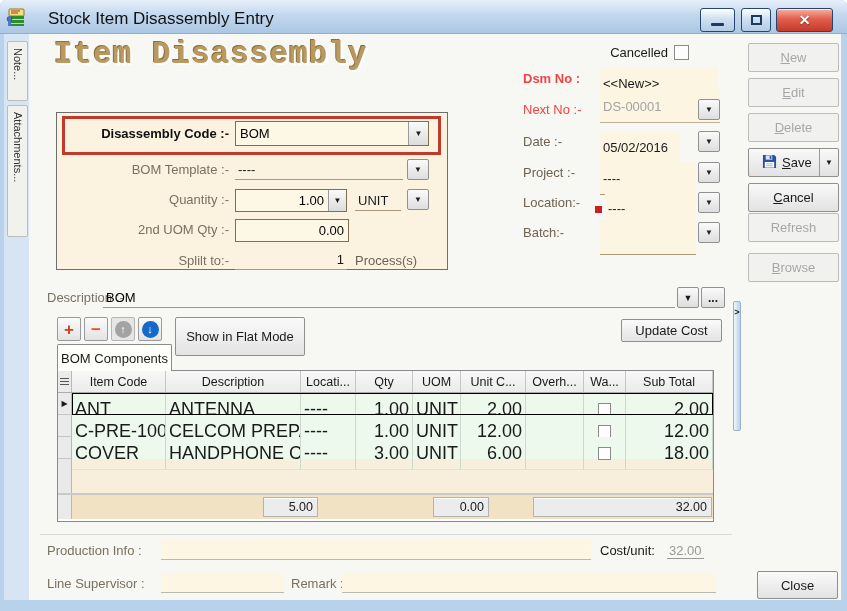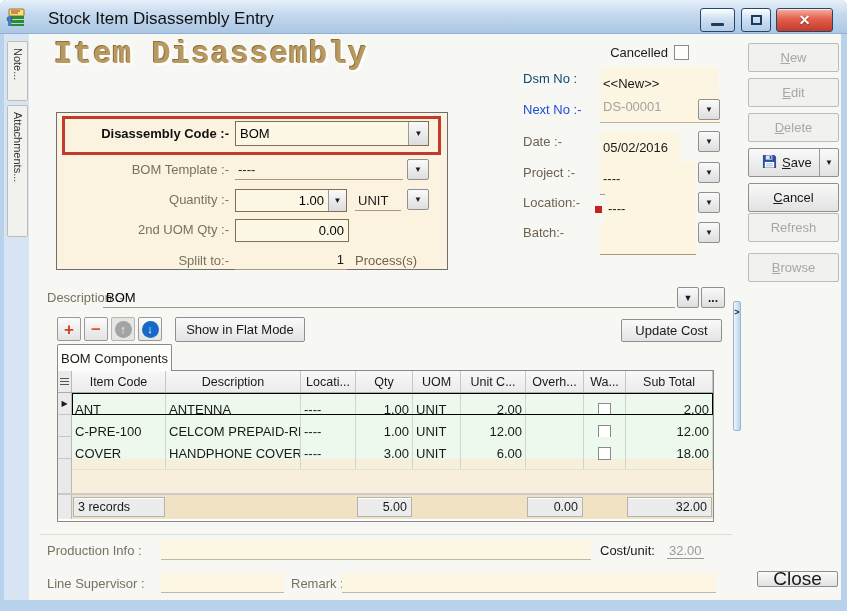--- a/index.html
+++ b/index.html
@@ -35,22 +35,22 @@
   .flabel{position:absolute;left:8px;width:164px;text-align:right;color:#79715f;font-size:13px}
   .combo{position:absolute;display:flex;background:#fdf7e6;border:1px solid #80714e}
   .combo input{flex:1;border:none;background:transparent;font:13px "Liberation Sans",sans-serif;padding:0 4px;outline:none;min-width:0}
   .combo .arrow{width:20px;background:linear-gradient(#fafafa,#dcdcdc);border-left:1px solid #9a9a9a;display:flex;align-items:center;justify-content:center;font-size:8px}
   .boxinput{position:absolute;background:#fdf7e6;border:1px solid #80714e;display:flex;align-items:center}
   .boxinput input{flex:1;border:none;background:transparent;font:13px "Liberation Sans",sans-serif;text-align:right;padding:0 4px;outline:none;min-width:0}
   .uline{position:absolute;border-bottom:1px solid #a89a78;font-size:13px;display:flex;align-items:flex-end;padding:0 3px 2px}
   .uline.num{justify-content:flex-end}
   
   .dlbl{position:absolute;left:519px;font-size:13px;color:#6e6250}
-  .dlbl.bold{font-weight:normal;color:#0c4a6e}
-  .dlbl.gray{color:#1d4ed8}
+  .dlbl.bold{font-weight:bold;color:#ef4444}
+  .dlbl.gray{color:#ef4444}
   .red-sq{position:absolute;left:591px;top:172px;width:7px;height:7px;background:#cc2020}
   
   .btn{position:absolute;left:744px;width:91px;height:29px;border:1px solid #8f8f8f;border-radius:2px;background:linear-gradient(#f9f9f9,#e2e2e2);display:flex;align-items:center;justify-content:center;font-size:13px;color:#1a1a1a}
   .btn.disabled{border-color:#bcbcbc;background:#f1f1f0;color:#a7a7a7}
   .u{text-decoration:underline}
   .save-arrow{position:absolute;right:0;top:0;bottom:0;width:19px;border-left:1px solid #9a9a9a;display:flex;align-items:center;justify-content:center;font-size:8px}
   .floppy{margin-right:5px}
   
   .desc-input{position:absolute;left:99px;top:253px;width:572px;height:21px;background:transparent;border:none;border-bottom:1px solid #9a9a8c;font:13px "Liberation Sans",sans-serif;padding:0 3px;outline:none}
   .mini-btn{position:absolute;height:21px;background:linear-gradient(#fafafa,#dedede);border:1px solid #909090;border-radius:2px;display:flex;align-items:center;justify-content:center;font-size:9px}
@@ -64,21 +64,21 @@
   .circ.up{background:#a3a3a3}
   .circ.down{background:#1668c9}
   .wbtn{position:absolute;border:1px solid #8f8f8f;border-radius:2px;background:linear-gradient(#fafafa,#e3e3e3);display:flex;align-items:center;justify-content:center;font-size:13px}
   
   .tab{position:absolute;left:53px;top:310px;width:115px;height:27px;background:#fdfdfa;border:1px solid #8a8a8a;border-bottom:none;border-radius:2px 2px 0 0;display:flex;align-items:center;justify-content:center;font-size:13px;z-index:2}
   .grid{position:absolute;left:53px;top:336px;width:657px;height:152px;border:1px solid #8a8a8a;background:#fff;z-index:1}
   .gheader{display:flex;height:22px;background:linear-gradient(#f8f8f8,#ebebeb);border-bottom:1px solid #ababab}
   .gsel{width:14px;background:#eaeaea;border-right:1px solid #b9b9b9;display:flex;align-items:center;justify-content:center;flex:none}
   .hc{border-right:1px solid #c6c6c6;font-size:12.5px;display:flex;align-items:center;justify-content:center;flex:none}
   .grow{display:flex;height:22px;background:#ecf9ec;position:relative}
-  .gc{border-right:1px solid #ccd8cc;border-bottom:1px solid #d8e6d8;font-size:13px;padding:16px 3px;display:flex;align-items:center;flex:none;overflow:hidden;white-space:nowrap}
+  .gc{border-right:1px solid #ccd8cc;border-bottom:1px solid #d8e6d8;font-size:18px;padding:16px 3px;display:flex;align-items:center;flex:none;overflow:hidden;white-space:nowrap}
   .gc.num{justify-content:flex-end}
   .gc.ctr{justify-content:center}
   .grow .gsel{border-bottom:1px solid #c6c6c6;font-size:8px}
   .grow.selected::after{content:"";position:absolute;left:14px;right:0;top:0;bottom:0;border:1px solid #000;pointer-events:none}
   .w-ic{width:94px}.w-ds{width:135px}.w-lo{width:55px}.w-qt{width:57px}.w-uo{width:48px}.w-uc{width:65px}.w-ov{width:58px}.w-wa{width:42px}.w-st{width:87px;flex:1 1 auto !important}
   .filler{height:34px;background:#f7eedb;display:flex}
   .filler .gsel{border-bottom:none}
   .gfooter{display:flex;height:26px;background:#f2e2c4;border-top:2px solid #c9c9c9}
   .fc{flex:none;display:flex;align-items:center;padding:0 1px}
   .tbox{background:#ececec;border:1px solid #b3b3b3;height:20px;width:100%;display:flex;align-items:center;padding:0 4px;font-size:12.5px;box-shadow:inset 0 1px 0 #fff}
@@ -86,21 +86,21 @@
   .cb{width:13px;height:13px;background:#fff;border:1px solid #8a8a8a}
   .corner-icon{width:9px;height:7px;border-top:1px solid #555;border-bottom:1px solid #555;position:relative}
   .corner-icon::after{content:"";position:absolute;left:0;right:0;top:2px;border-top:1px solid #555}
   
   .splitter{position:absolute;left:729px;top:267px;width:8px;height:130px;background:linear-gradient(90deg,#eef5fc,#b9d2ec);border:1px solid #9ab4d0;border-radius:2px}
   .splitter .chev{position:absolute;left:0;right:0;top:5px;text-align:center;font-size:9px;color:#222;font-weight:bold}
   
   .divider{position:absolute;left:36px;top:500px;width:692px;border-top:1px solid #dcdcd6}
   .binput{position:absolute;background:#fdf6e3;border:none;border-bottom:1px solid #b9b9ad;font:13px "Liberation Sans",sans-serif;padding:0 3px;outline:none}
   .cost-val{position:absolute;color:#999;border-bottom:1px solid #999;padding:0 2px;font-size:13px}
-  .close-btn{position:absolute;left:753px;top:537px;width:81px;height:16px;border:1px solid #8f8f8f;border-radius:2px;background:linear-gradient(#fafafa,#e2e2e2);display:flex;align-items:center;justify-content:center;font-size:19px}
+  .close-btn{position:absolute;left:753px;top:537px;width:81px;height:28px;border:1px solid #8f8f8f;border-radius:2px;background:linear-gradient(#fafafa,#e2e2e2);display:flex;align-items:center;justify-content:center;font-size:13px}
   .cancel-row{position:absolute;left:560px;top:11px;width:125px;display:flex;align-items:center;justify-content:flex-end;gap:6px}
   .cancel-cb{width:15px;height:15px;background:#fdfdfd;border:1px solid #8a8a8a}
 </style>
 </head>
 <body>
 
 <div class="window">
 
   <div class="titlebar">
     <span class="app-icon">
@@ -265,21 +265,21 @@
       </div>
     <div class="tbtn" style="left:80px">
         <span class="sign minus">−</span>
       </div>
     <div class="tbtn dis" style="left:107px">
         <span class="circ up">↑</span>
       </div>
     <div class="tbtn" style="left:134px">
         <span class="circ down">↓</span>
       </div>
-    <div class="wbtn" style="left:171px;top:283px;width:130px;height:25px">Show in Flat Mode</div>
+    <div class="wbtn" style="left:171px;top:283px;width:130px;height:39px">Show in Flat Mode</div>
     <div class="wbtn" style="left:617px;top:285px;width:101px;height:23px">Update Cost</div>
 
     <div class="tab">
         <span>BOM Components</span>
       </div>
 
     <div class="grid">
       <div class="gheader">
         <div class="gsel">
             <span class="corner-icon"></span>
@@ -339,23 +339,20 @@
           </div>
         <div class="gc w-st num">18.00</div>
       </div>
 
       <div class="filler">
         <div class="gsel" style="background:#e9e9e9"></div>
       </div>
 
       <div class="gfooter">
         <div class="gsel"></div>
-        <div class="fc w-ic">
-            <span class="tbox">3 records</span>
-          </div>
         <div class="fc w-ds"></div>
         <div class="fc w-lo"></div>
         <div class="fc w-qt">
             <span class="tbox num">5.00</span>
           </div>
         <div class="fc w-uo"></div>
         <div class="fc w-uc"></div>
         <div class="fc w-ov">
             <span class="tbox num">0.00</span>
           </div>

